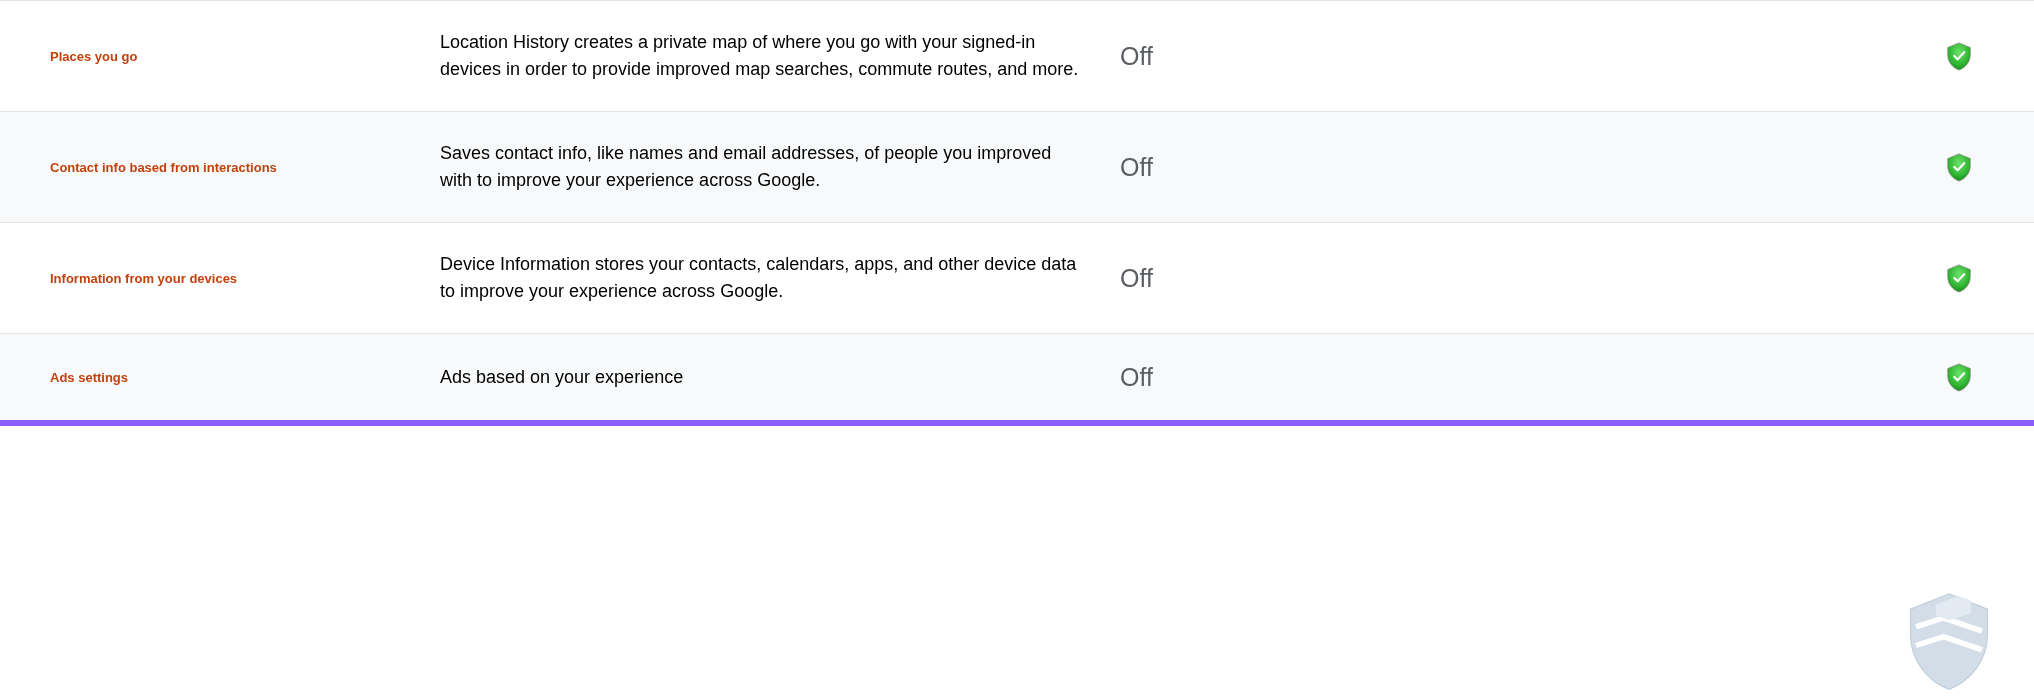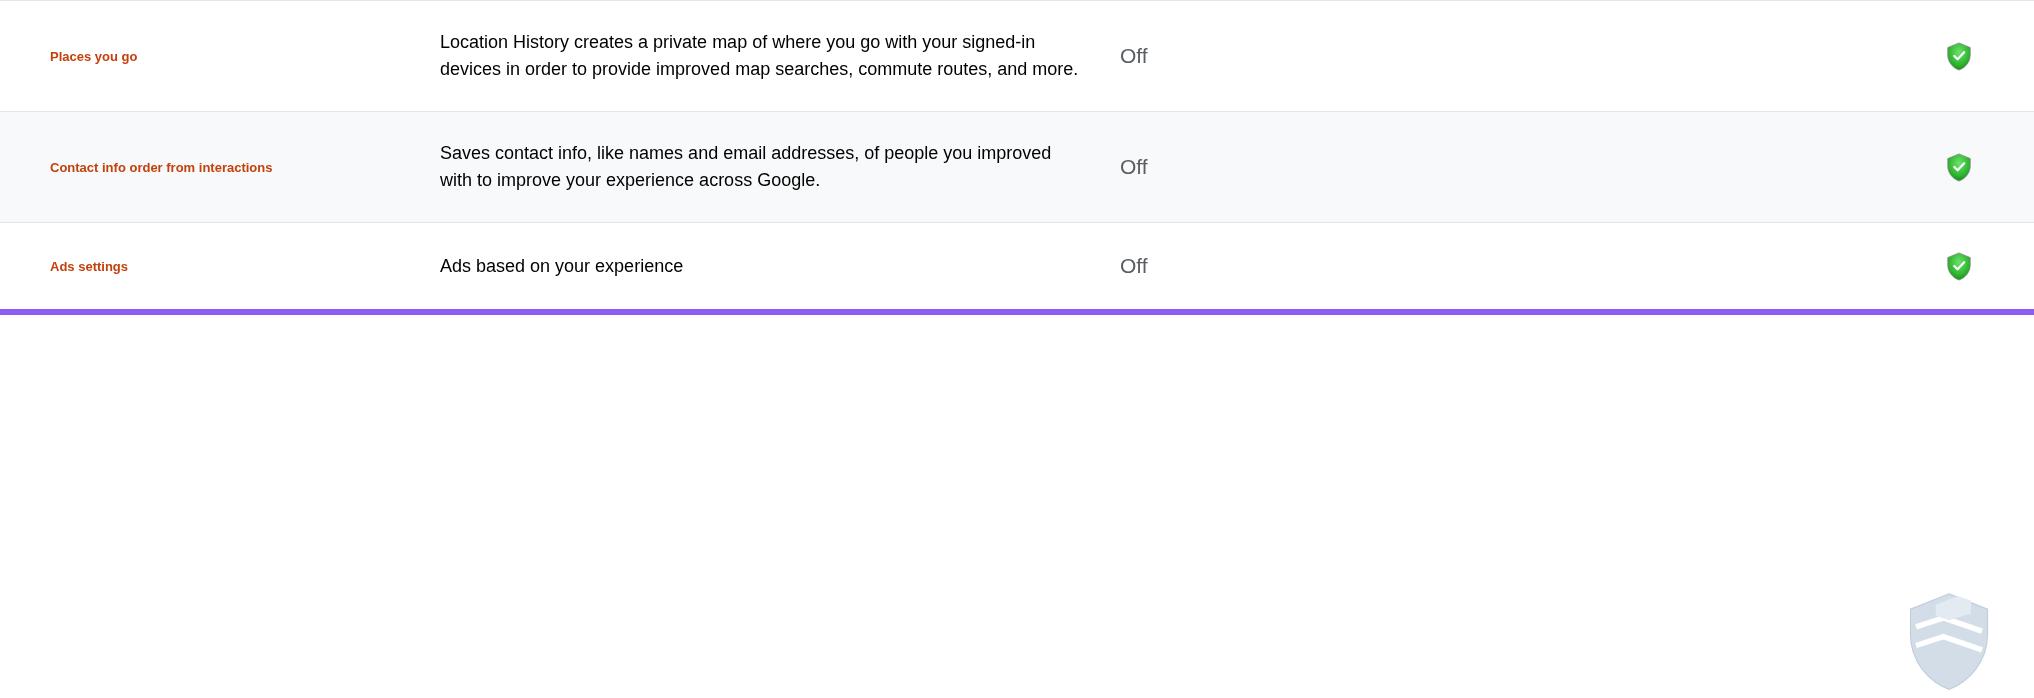--- a/index.html
+++ b/index.html
@@ -33,21 +33,21 @@
   }
   .col-desc {
     width: 680px;
     color: #000000;
     font-size: 18px;
     line-height: 1.5;
   }
   .col-status {
     width: 350px;
     color: #5a5e63;
-    font-size: 21px;
+    font-size: 25px;
   }
   .col-icon {
     width: auto;
     text-align: right;
     padding-right: 60px !important;
   }
   .shield-icon {
     display: inline-block;
     width: 30px;
     height: 30px;
@@ -85,22 +85,35 @@
                 <stop offset="100%" stop-color="#1a8a1a"></stop>
               </radialGradient>
             </defs>
             <path d="M16 2 L28 7 L28 15 C28 23 22 29 16 31 C10 29 4 23 4 15 L4 7 Z" fill="url(#g1)" stroke="#888" stroke-width="0.8"></path>
             <path d="M11 16 L14.5 19.5 L21.5 12" stroke="#ffffff" stroke-width="2.3" fill="none" stroke-linecap="round" stroke-linejoin="round"></path>
           </svg>
         </span>
       </td>
     </tr>
     <tr class="settings-row">
-      <td class="col-title">Contact info order from interactions</td>
+      <td class="col-title">Contact info based from interactions</td>
       <td class="col-desc">Saves contact info, like names and email addresses, of people you improved with to improve your experience across Google.</td>
+      <td class="col-status">Off</td>
+      <td class="col-icon">
+        <span class="shield-icon">
+          <svg viewBox="0 0 32 32">
+            <path d="M16 2 L28 7 L28 15 C28 23 22 29 16 31 C10 29 4 23 4 15 L4 7 Z" fill="url(#g1)" stroke="#888" stroke-width="0.8"></path>
+            <path d="M11 16 L14.5 19.5 L21.5 12" stroke="#ffffff" stroke-width="2.3" fill="none" stroke-linecap="round" stroke-linejoin="round"></path>
+          </svg>
+        </span>
+      </td>
+    </tr>
+    <tr class="settings-row">
+      <td class="col-title">Information from your devices</td>
+      <td class="col-desc">Device Information stores your contacts, calendars, apps, and other device data to improve your experience across Google.</td>
       <td class="col-status">Off</td>
       <td class="col-icon">
         <span class="shield-icon">
           <svg viewBox="0 0 32 32">
             <path d="M16 2 L28 7 L28 15 C28 23 22 29 16 31 C10 29 4 23 4 15 L4 7 Z" fill="url(#g1)" stroke="#888" stroke-width="0.8"></path>
             <path d="M11 16 L14.5 19.5 L21.5 12" stroke="#ffffff" stroke-width="2.3" fill="none" stroke-linecap="round" stroke-linejoin="round"></path>
           </svg>
         </span>
       </td>
     </tr>

